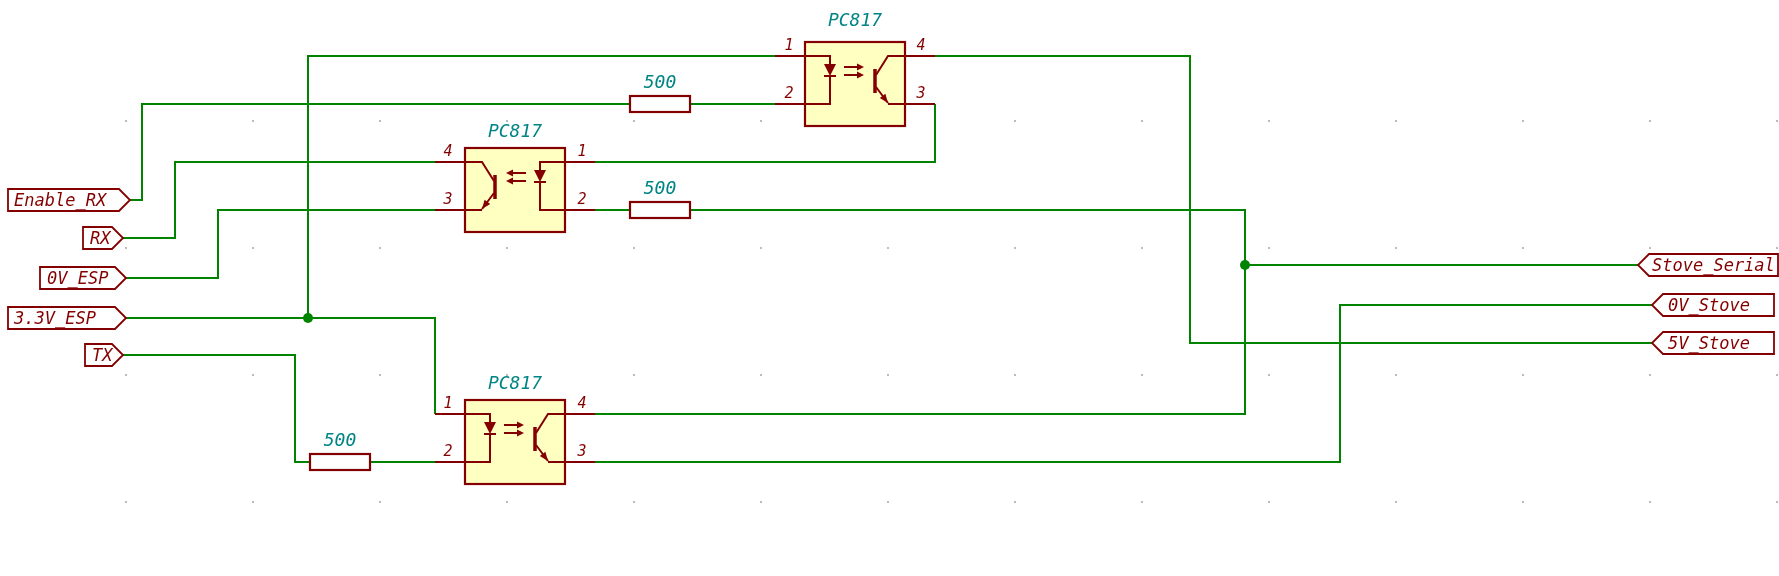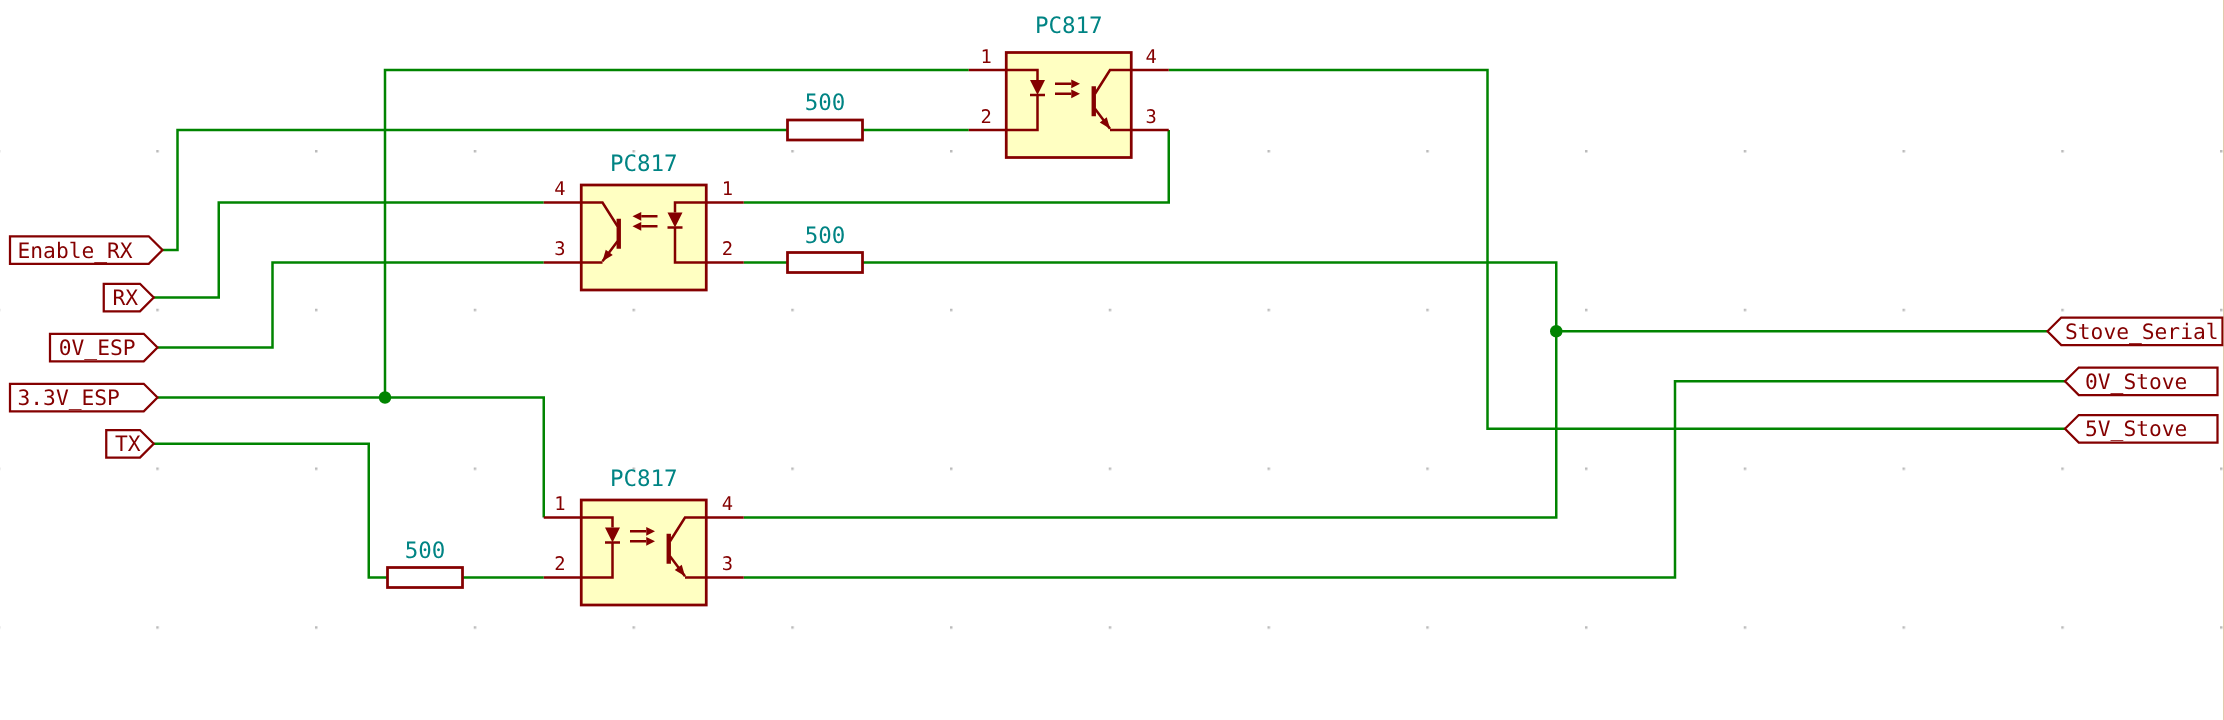--- a/index.html
+++ b/index.html
@@ -1,21 +1,22 @@
 <!DOCTYPE html>
 <html><head>
 <meta charset="utf-8">
 <style>
   html, body { margin: 0; padding: 0; background: #ffffff; }
   .canvas {
     position: relative;
     width: 1779px;
     height: 576px;
-    background: #a16207;
+    background: #737373;
     overflow: hidden;
+    font-style: italic;
   }
   svg { display: block; }
   text {
     font-family: "DejaVu Sans Mono", "Liberation Mono", monospace;
     user-select: none;
   }
   .wire { stroke: #008400; stroke-width: 2; fill: none; }
   .junction { fill: #008400; stroke: none; }
   .part-name { fill: #008484; font-size: 18px; text-anchor: middle; }
   .value-text { fill: #008484; font-size: 18px; text-anchor: middle; }

